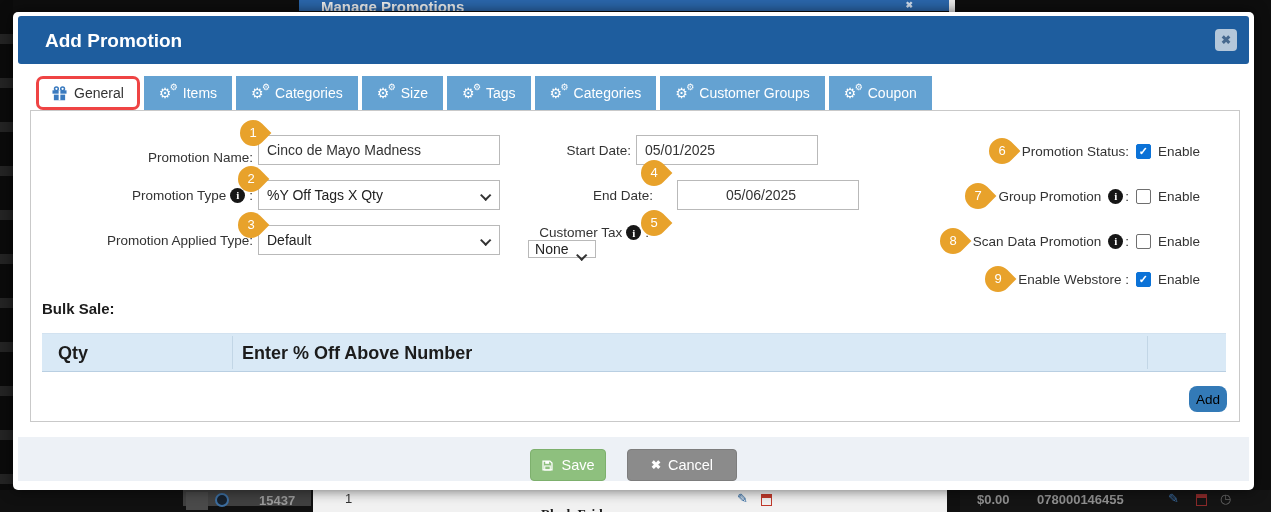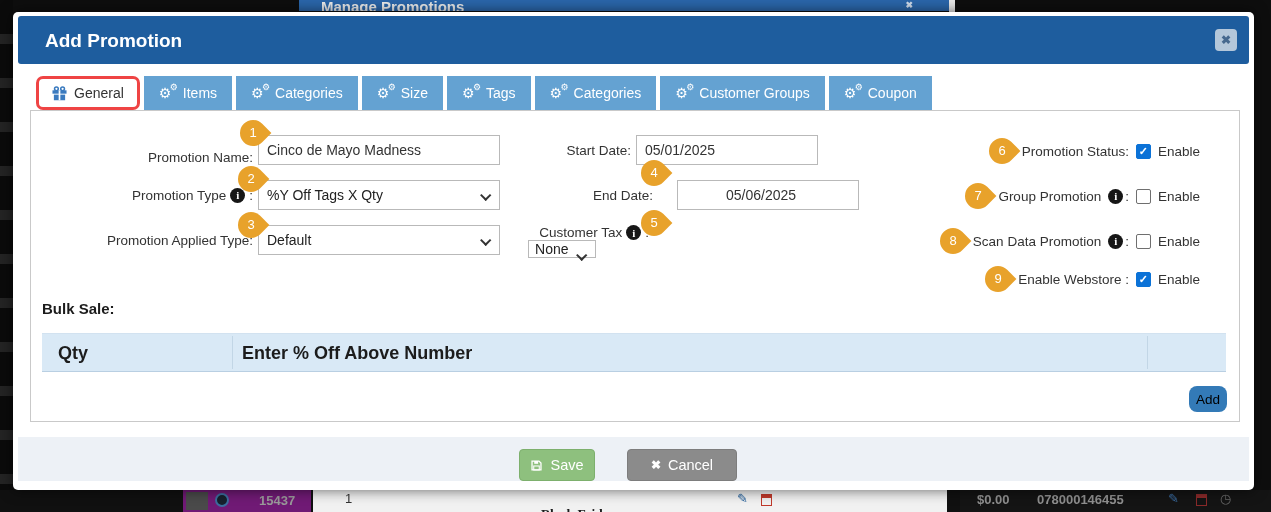--- a/index.html
+++ b/index.html
@@ -9,21 +9,21 @@
 
   
   .side-strip { position:absolute; left:0; top:0; width:13px; height:512px; background:#0b0b0b;
     background-image:repeating-linear-gradient(#0b0b0b 0 34px, #242424 34px 44px); }
   .bg-topbar { position:absolute; left:299px; top:0; width:650px; height:11px; background:#2a66aa; overflow:hidden; }
   .bg-topbar .bg-title { position:absolute; left:22px; top:-2px; color:#ececec; font-size:15px; font-weight:bold; white-space:nowrap; }
   .bg-topbar .bg-close { position:absolute; right:36px; top:0px; color:#cfdcec; font-size:9px; font-weight:bold; }
   .bg-topbar-edge { position:absolute; left:949px; top:0; width:6px; height:12px; background:#e9e9e9; }
 
   .bg-bottom { position:absolute; left:0; top:490px; width:1271px; height:22px; background:#101010; }
-  .bb-cells { position:absolute; left:183px; top:0; width:128px; height:22px; background:#701a75; }
+  .bb-cells { position:absolute; left:183px; top:0; width:128px; height:16px; background:#404040; }
   .bb-check { position:absolute; left:3px; top:2px; width:22px; height:18px; background:#4a4a4a; }
   .bb-circle { position:absolute; left:32px; top:3px; width:14px; height:14px; border:2px solid #3c6d9f; border-radius:50%; background:#16212d; }
   .bb-id { position:absolute; left:76px; top:3px; color:#9a9a9a; font-size:13px; font-weight:bold; }
   .bb-white { position:absolute; left:313px; top:0; width:634px; height:22px; background:#f1f1f1; }
   .bb-val1 { position:absolute; left:32px; top:1px; color:#333; font-size:13px; }
   .bb-name { position:absolute; left:228px; top:16px; color:#1c1c1c; font-size:13.5px; font-weight:bold;font-family:Liberation Serif, serif; }
   .bb-pencil1 { position:absolute; left:424px; top:1px; color:#1f5c99; font-size:13px; }
   .bb-cal1 { position:absolute; left:448px; top:4px; width:11px; height:12px; border:1.5px solid #c0392b; border-top:4px solid #c0392b; }
   .bb-right { position:absolute; left:960px; top:0; width:311px; height:22px; background:#141414; }
   .bb-price { position:absolute; left:17px; top:2px; color:#8f8f8f; font-size:13px; font-weight:bold; }
@@ -73,21 +73,21 @@
     border-top:1px solid #d2e2f0; border-bottom:1px solid #b9cfe2; z-index:2; }
   .bt-cell { position:absolute; top:0; line-height:38px; font-size:18px; font-weight:bold; color:#1c1c1c; }
   .bt-div { position:absolute; top:2px; bottom:2px; width:1px; background:#c2d6e6; }
   .add-btn { position:absolute; left:1189px; top:386px; width:38px; height:26px; background:#337ab7; border-radius:8px;
     color:#000000; font-size:13.5px; display:flex; align-items:center; justify-content:center; cursor:pointer; z-index:2; }
 
   
   .mfoot { position:absolute; left:18px; top:437px; width:1231px; height:44px; background:#edf1f6; }
   .btn { position:absolute; top:12px; height:32px; border-radius:4px; color:#fff; font-size:14.5px;
     display:flex; align-items:center; justify-content:center; gap:7px; cursor:pointer; }
-  .btn-save { left:501px; width:76px; background:#8ec07e; border:1px solid #7db06d; }
+  .btn-save { left:512px; width:76px; background:#8ec07e; border:1px solid #7db06d; }
   .btn-cancel { left:609px; width:110px; background:#8b8b8b; border:1px solid #7d7d7d; }
   .btn .xico { font-size:12px; font-weight:bold; }
 </style>
 </head>
 <body>
 
 <div id="stage">
 
   <div class="side-strip"></div>
 

